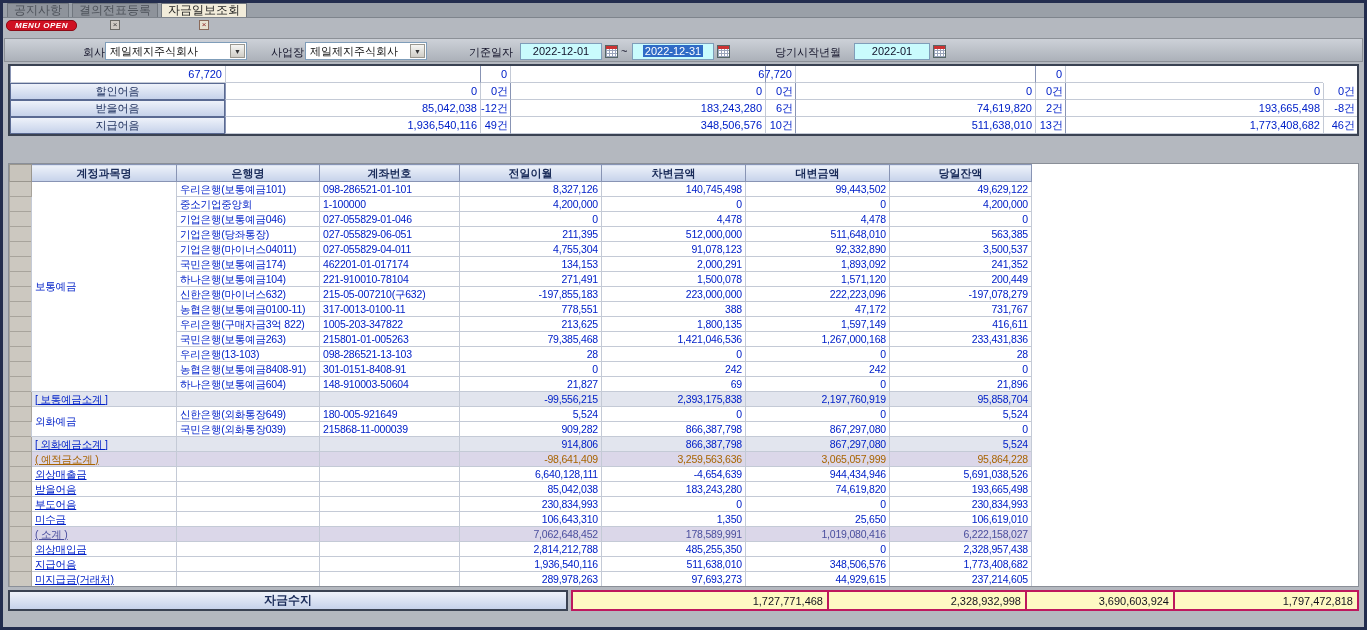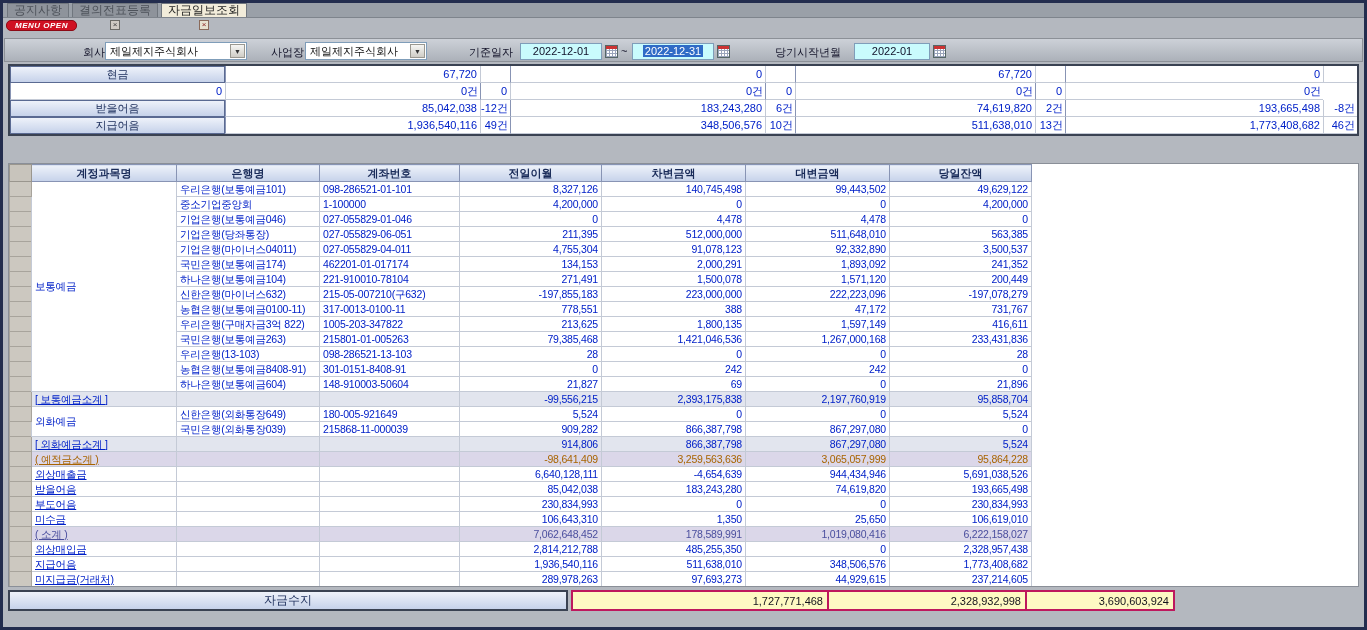--- a/index.html
+++ b/index.html
@@ -75,21 +75,21 @@
   table.detail tr.sub td.ind { background:#ccc8c0; }
   table.detail tr.tot1 td { background:#dbd7e9; color:#a86400; }
   table.detail tr.tot1 td.ind { background:#ccc8c0; }
   table.detail tr.tot2 td { background:#dbd7e9; color:#4a4e9e; }
   table.detail tr.tot2 td.ind { background:#ccc8c0; }
 
   
   .footer { position:absolute; top:590px; left:8px; right:8px; height:21px; display:flex; }
   .fl { width:560px; border:2px solid #3a4252; background:linear-gradient(#eef2fa,#c6d2ea);
         display:flex; align-items:center; justify-content:center; font-size:12px; color:#182a58;
-        margin-right:3px; font-weight:normal; }
+        margin-right:3px; font-weight:bold; }
   .fv { border:2px solid #be185d; background:#fef9c3; color:#14141c; font-size:11px; display:flex;
         align-items:center; justify-content:flex-end; padding-right:4px;padding-left:48px; }
   .footer .fv + .fv { margin-left:-2px; }
   .fv1 { width:258px; } .fv2 { width:200px; } .fv3 { width:150px; } .fv4 { flex:1; }
 </style>
 </head>
 <body>
 
 <div class="window">
 
@@ -136,31 +136,31 @@
 
     <span class="flabel" style="left:770px">당기시작년월</span>
     <div class="dateinput" style="left:849px; width:76px">
       <span>2022-01</span>
     </div>
     <span class="cal" style="left:928px"></span>
   </div>
 
   <div class="summary">
   <div class="srow">
-        <div class="slabel">현금</div>
         <div class="scell samt">67,720</div>
         <div class="scell scnt"></div>
         <div class="scell samt">0</div>
         <div class="scell scnt"></div>
         <div class="scell samt">67,720</div>
         <div class="scell scnt"></div>
         <div class="scell samt">0</div>
         <div class="scell scnt"></div>
       </div>
       <div class="srow">
+        <div class="slabel">할인어음</div>
         <div class="scell samt">0</div>
         <div class="scell scnt">0건</div>
         <div class="scell samt">0</div>
         <div class="scell scnt">0건</div>
         <div class="scell samt">0</div>
         <div class="scell scnt">0건</div>
         <div class="scell samt">0</div>
         <div class="scell scnt">0건</div>
       </div>
       <div class="srow">
@@ -470,16 +470,17 @@
           </tr>
         </tbody>
     </table>
   </div>
 
   <div class="footer">
     <div class="fl">자금수지</div>
     <div class="fv fv1">1,727,771,468</div>
     <div class="fv fv2">2,328,932,998</div>
     <div class="fv fv3">3,690,603,924</div>
+    <div class="fv fv4">1,797,472,818</div>
   </div>
 
   <div class="frame"></div>
 </div>
 
 </body></html>

